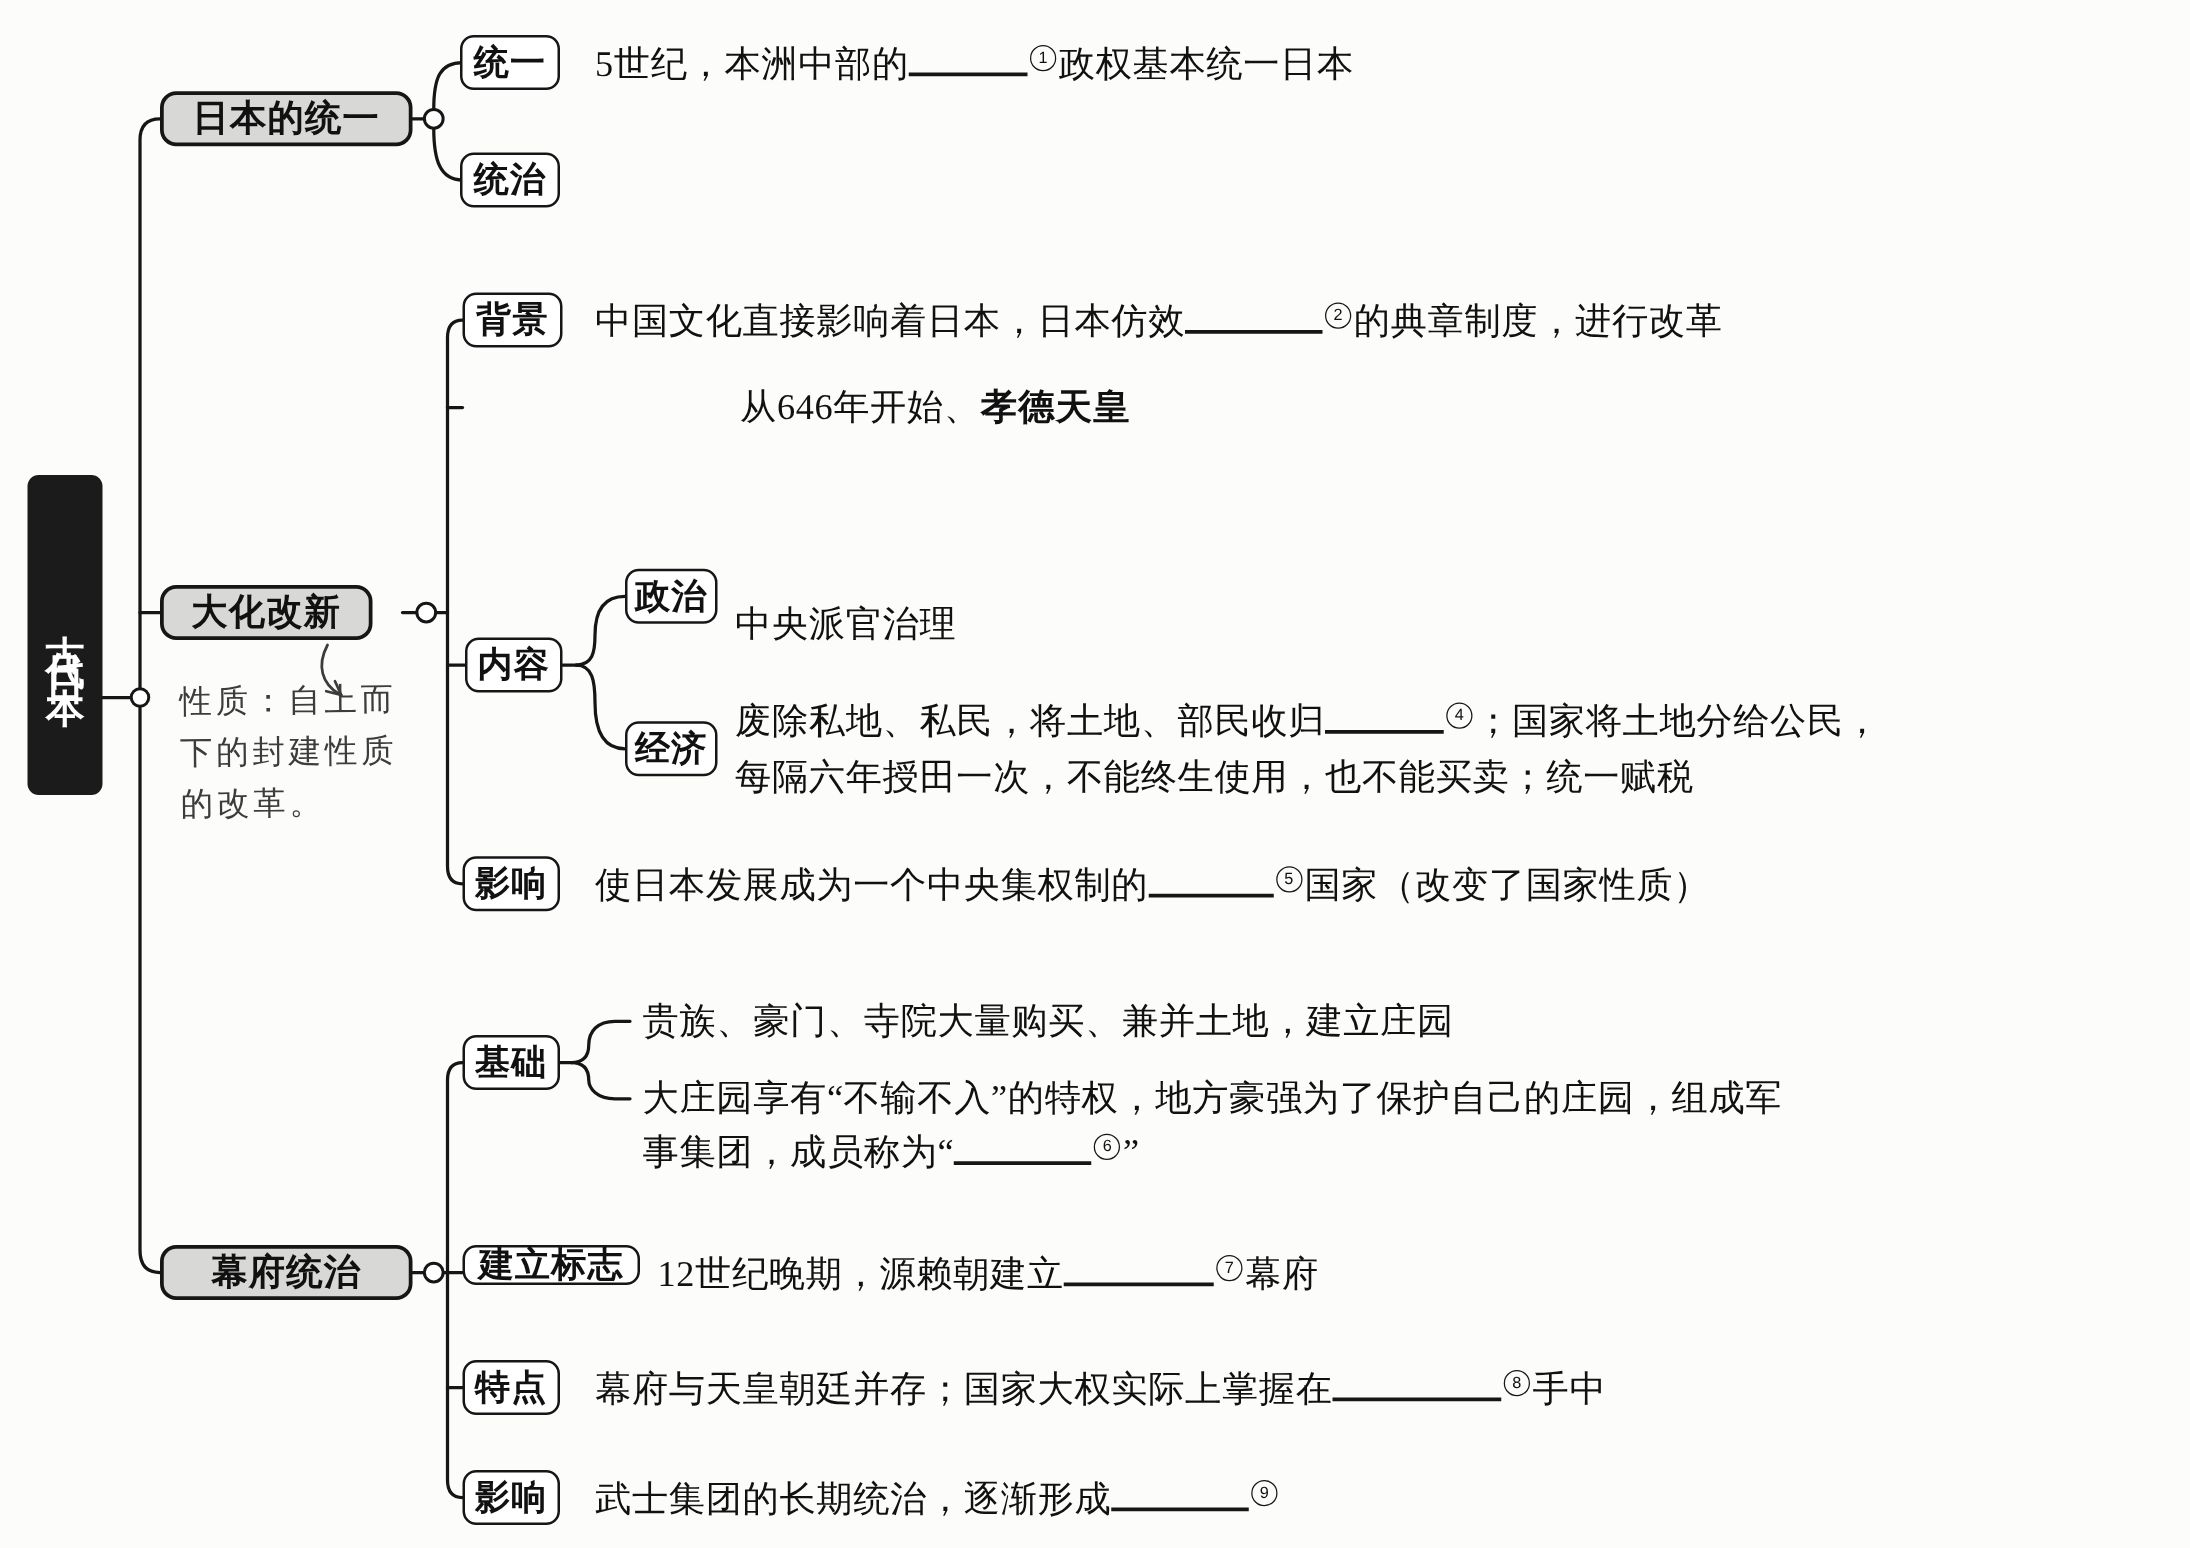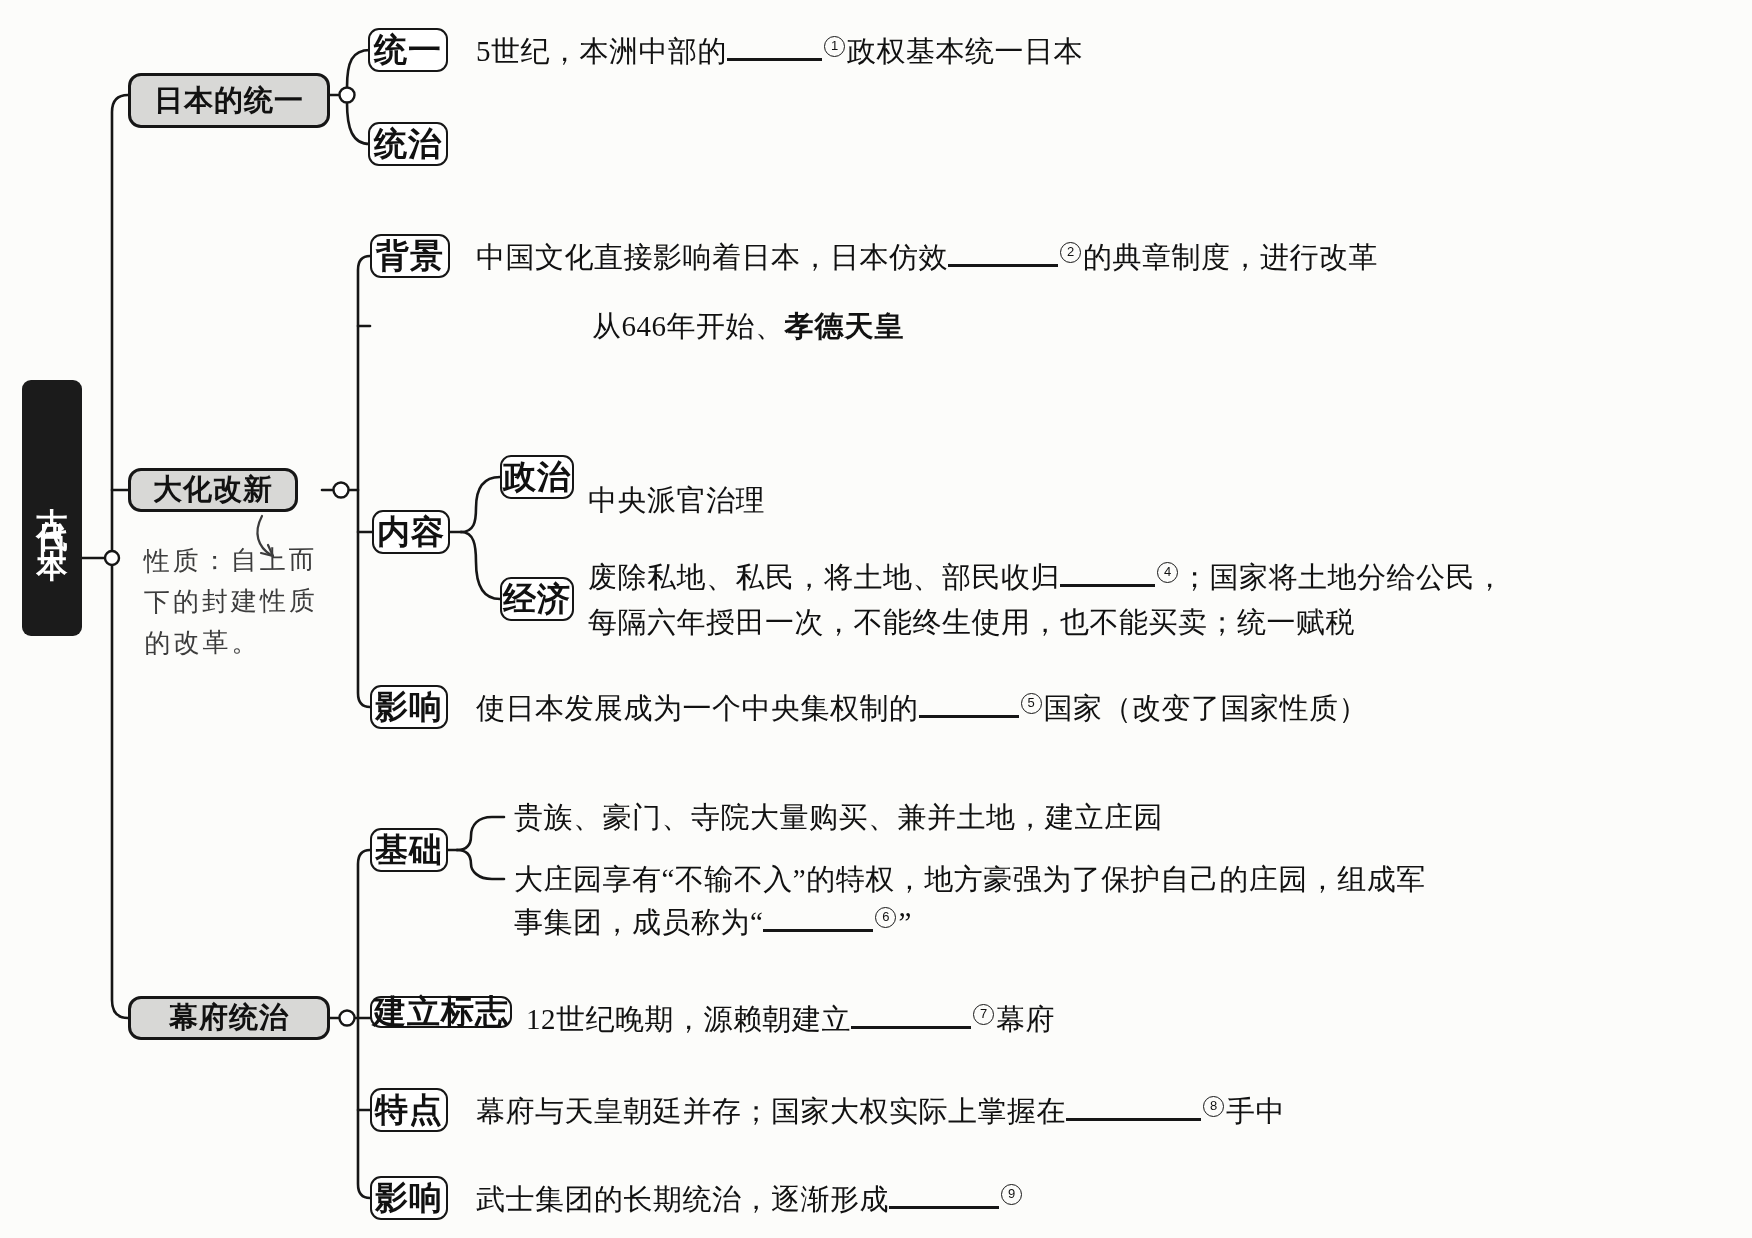--- a/index.html
+++ b/index.html
@@ -13,21 +13,21 @@
   svg.wires{position:absolute;left:0;top:0;width:1752px;height:1238px;z-index:1;}
   svg.wires path{fill:none;stroke:#161616;stroke-width:2.6;stroke-linecap:round;}
   svg.wires circle{fill:#ffffff;stroke:#161616;stroke-width:2.4;}
   svg.wires .hand{stroke:#3c3c3c;stroke-width:2.2;}
 
   .node{
     position:absolute;z-index:2;box-sizing:border-box;
     display:flex;align-items:center;justify-content:center;
     border:2.6px solid #161616;border-radius:11px;background:#ffffff;
     font-family:"Liberation Sans", sans-serif;font-weight:700;
-    font-size:33px;letter-spacing:1px;white-space:nowrap;
+    font-size:28px;letter-spacing:1px;white-space:nowrap;
   }
   .node.gray{background:#d8d8d6;border-width:3px;border-radius:13px;font-size:29px;}
   .node.rootnode{
     background:#1b1b1b;color:#ffffff;border:none;border-radius:9px;
     font-size:31px;
   }
   .rootnode .vtext{
     writing-mode:vertical-rl;text-orientation:upright;
     letter-spacing:14px;line-height:1;padding-top:6px;
   }
@@ -96,21 +96,21 @@
     <circle cx="112" cy="558" r="7"></circle>
     <circle cx="347" cy="95" r="7.5"></circle>
     <circle cx="341" cy="490" r="7.5"></circle>
     <circle cx="347" cy="1018" r="7.5"></circle>
   </svg>
 
   <div class="node rootnode" style="left:22px;top:380px;width:60px;height:256px;">
     <span class="vtext">古代日本</span>
   </div>
 
-  <div class="node gray" style="left:128px;top:73px;width:202px;height:55px;">
+  <div class="node gray" style="left:128px;top:73px;width:202px;height:44px;">
     <span>日本的统一</span>
   </div>
 
   <div class="node" style="left:368px;top:28px;width:80px;height:44px;">
     <span>统一</span>
   </div>
   <div class="row" style="left:476px;top:30px;"><span>5世纪，本洲中部的</span><span class="blank" style="width: 95px;"></span><span class="cnum">1</span><span>政权基本统一日本</span></div>
 
   <div class="node" style="left:368px;top:122px;width:80px;height:44px;">
     <span>统治</span>

